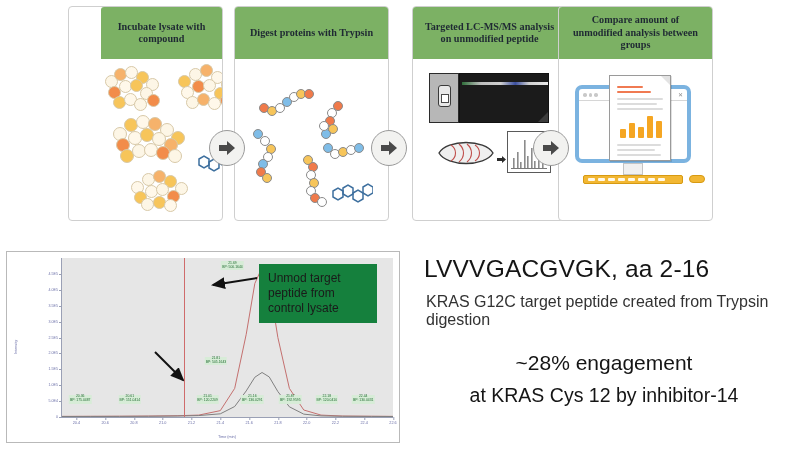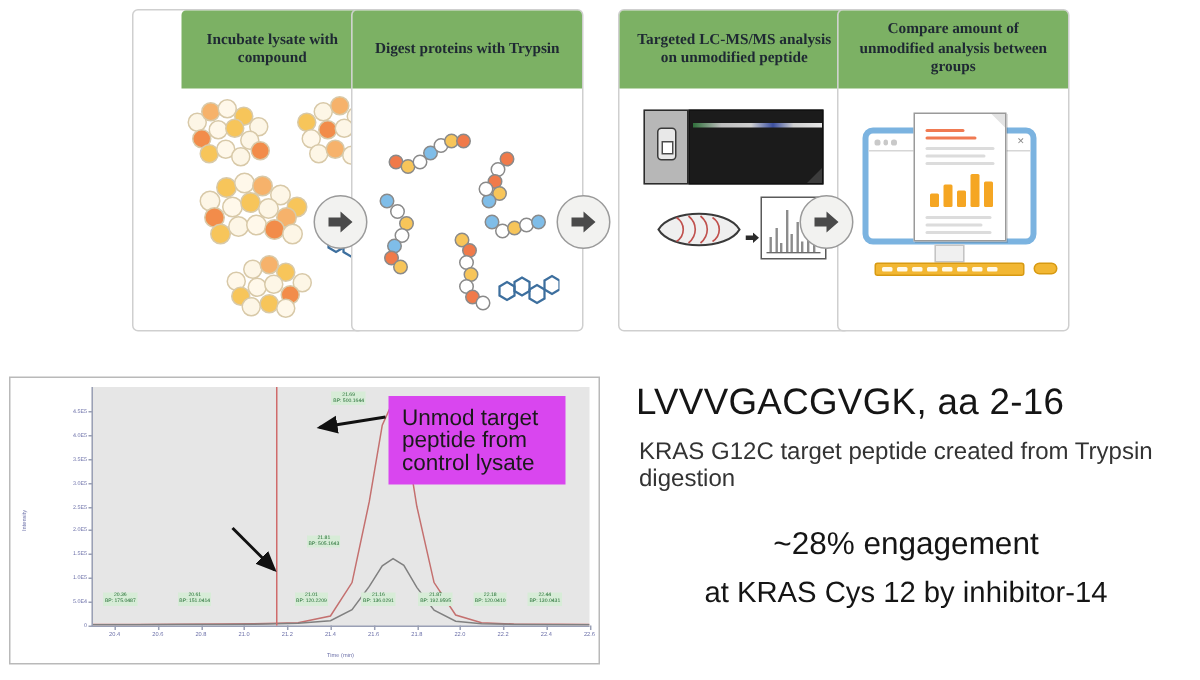--- a/index.html
+++ b/index.html
@@ -25,21 +25,21 @@
   .panel {
     position: absolute;
     top: 6px;
     width: 155px;
     height: 215px;
     background: #ffffff;
     border: 1px solid #cfcfcf;
     border-radius: 4px;
     box-sizing: border-box;
   }
-  .panel.p1 { left: 88px; padding-left: 32px; }
+  .panel.p1 { left: 68px; padding-left: 32px; }
   .panel.p2 { left: 234px; }
   .panel.p3 { left: 412px; }
   .panel.p4 { left: 558px; }
 
   .panel-head {
     height: 52px;
     background: #7cb164;
     border-radius: 3px 3px 0 0;
     display: flex;
     align-items: center;
@@ -258,23 +258,23 @@
   .peaklabel{
     position:absolute; transform:translateX(-50%);
     background:#d7ecd7; color:#1f6b2f; font-size:3.4px; line-height:3.9px;
     text-align:center; white-space:nowrap; padding:0.5px 1px;
   }
   .vline{
     position:absolute; width:1px; background:#cf6b6b; top:0; bottom:0;
   }
   .callout{
     position:absolute;
-    background:#d946ef;
+    background:#15803d;
     color:#1a1a1a;
-    font-size:15px;
+    font-size:12px;
     line-height:15px;
     padding:7px 9px;
     box-sizing:border-box;
   }
   #callout-treated{ left:36px; top:40px; width:112px; }
   #callout-control{ left:252px; top:12px; width:118px; }
 
   
   #righttext{
     position:absolute; left:418px; top:0; width:378px; height:210px;

